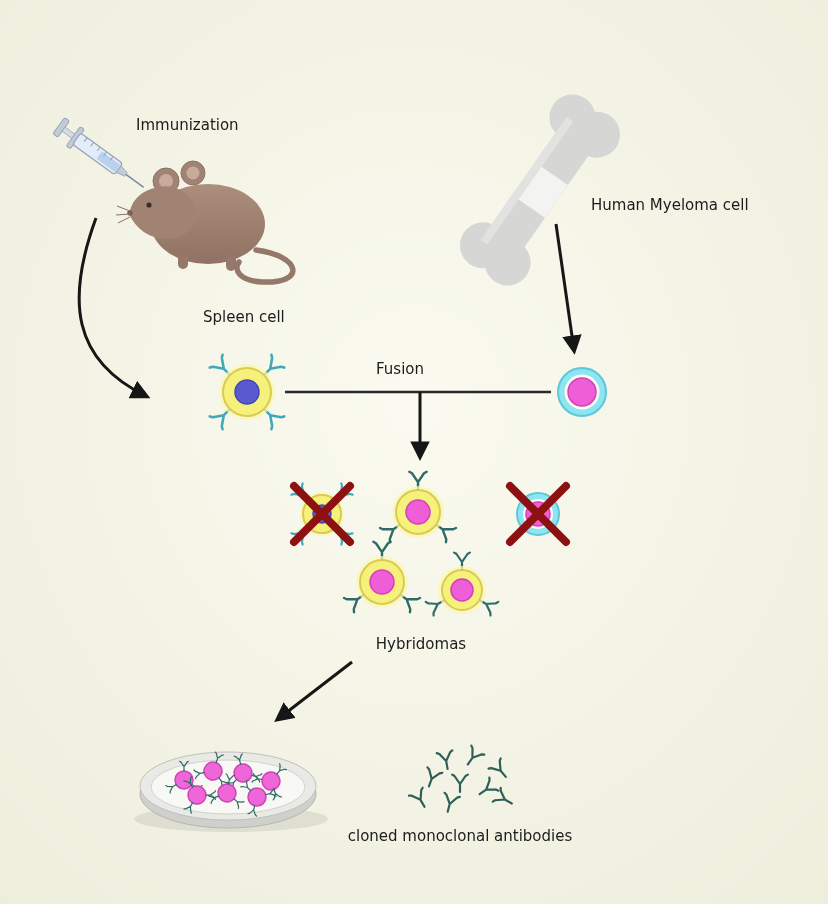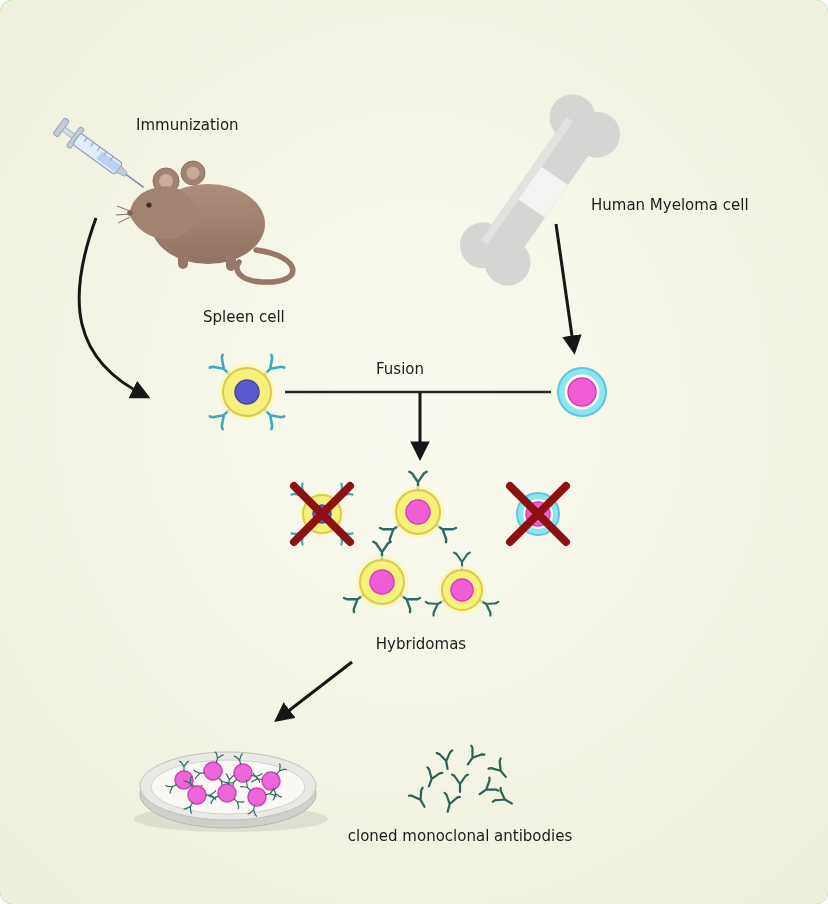--- a/index.html
+++ b/index.html
@@ -1,17 +1,17 @@
 <!DOCTYPE html>
 <html><head>
 <meta charset="utf-8">
 <style>
   html,body { margin:0; padding:0; }
   body { font-family: "DejaVu Sans", "Liberation Sans", sans-serif; }
-  .stage { position:relative; width:828px; height:904px; background:#22c55e; overflow:hidden;border-radius:12px; }
+  .stage { position:relative; width:828px; height:904px; background:#22c55e; overflow:hidden; }
   svg { display:block; }
   .label { font-family:"DejaVu Sans","Liberation Sans",sans-serif; font-size:15px; fill:#1c1c1c; }
   .arrow { stroke:#161616; stroke-width:3; fill:none; }
   .fusion-line { stroke:#2a2a2a; stroke-width:2.5; fill:none; }
   .receptor { stroke:#2f6b66; fill:none; stroke-width:2.2; stroke-linecap:round; stroke-linejoin:round; }
   .receptor-spleen { stroke:#3fa9b5; }
   .mab { stroke:#2f5f57; }
   .cell-yellow { fill:#f6f17b; stroke:#d9ca52; stroke-width:2; }
   .halo { fill:#fbf7b2; opacity:0.75; }
   .nucleus-blue { fill:#5a5ace; stroke:#4646b0; stroke-width:1.5; }

